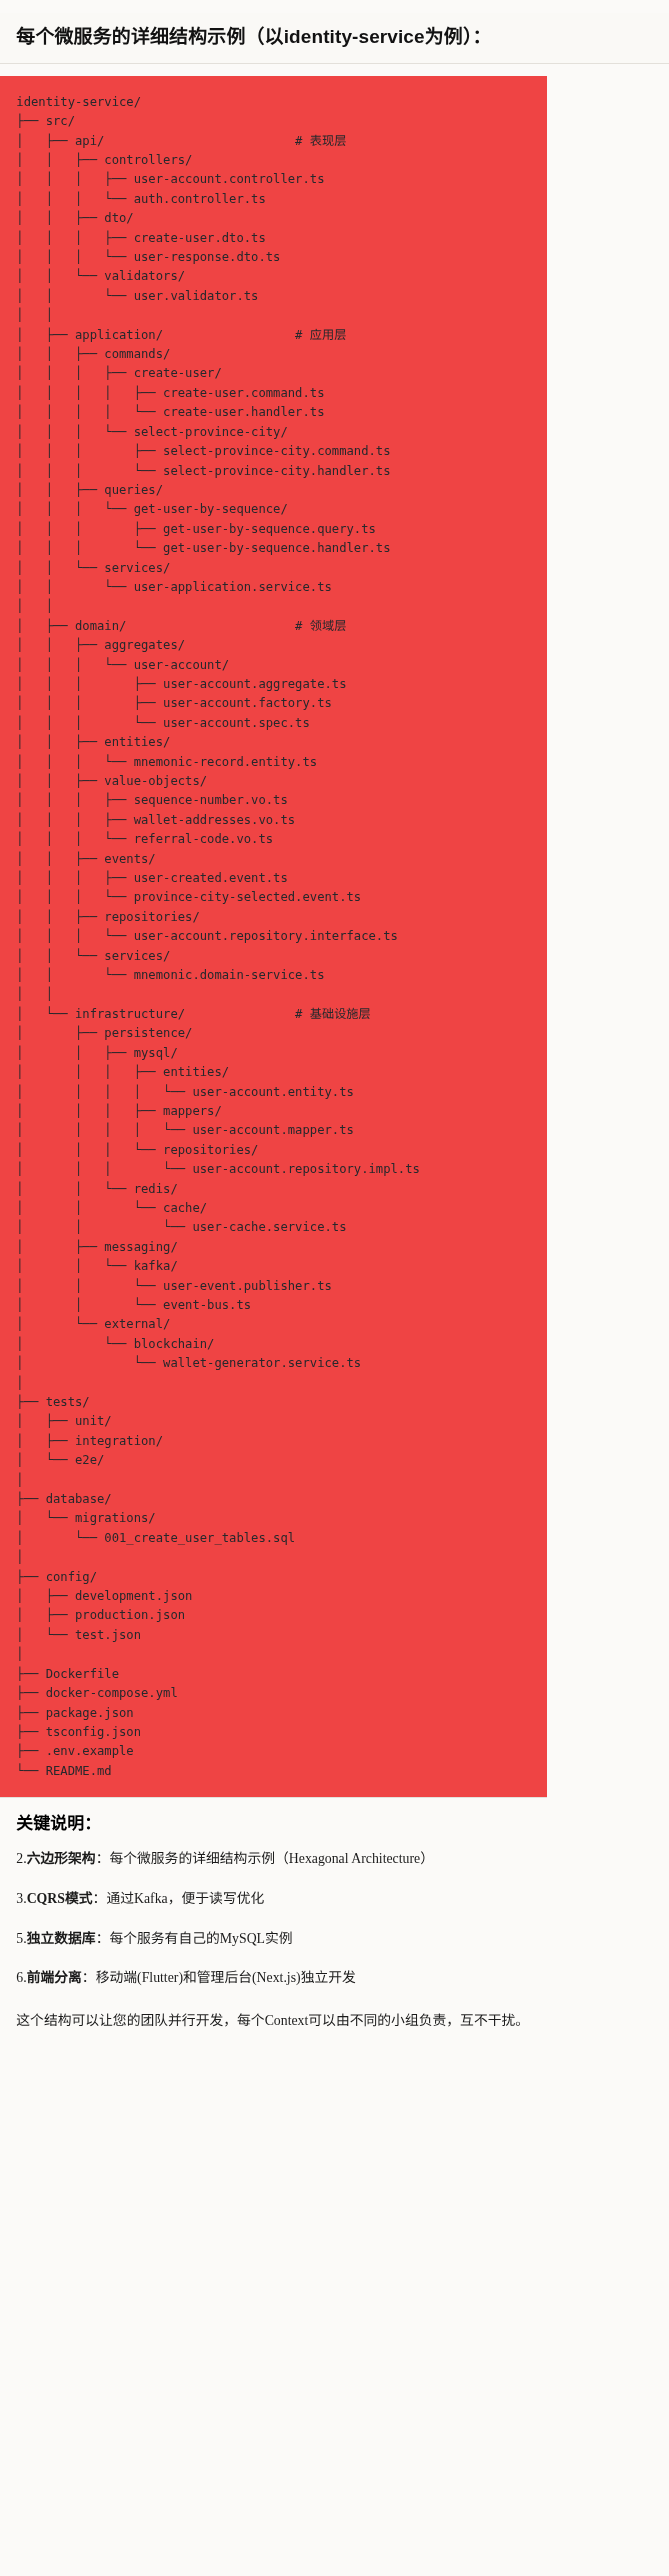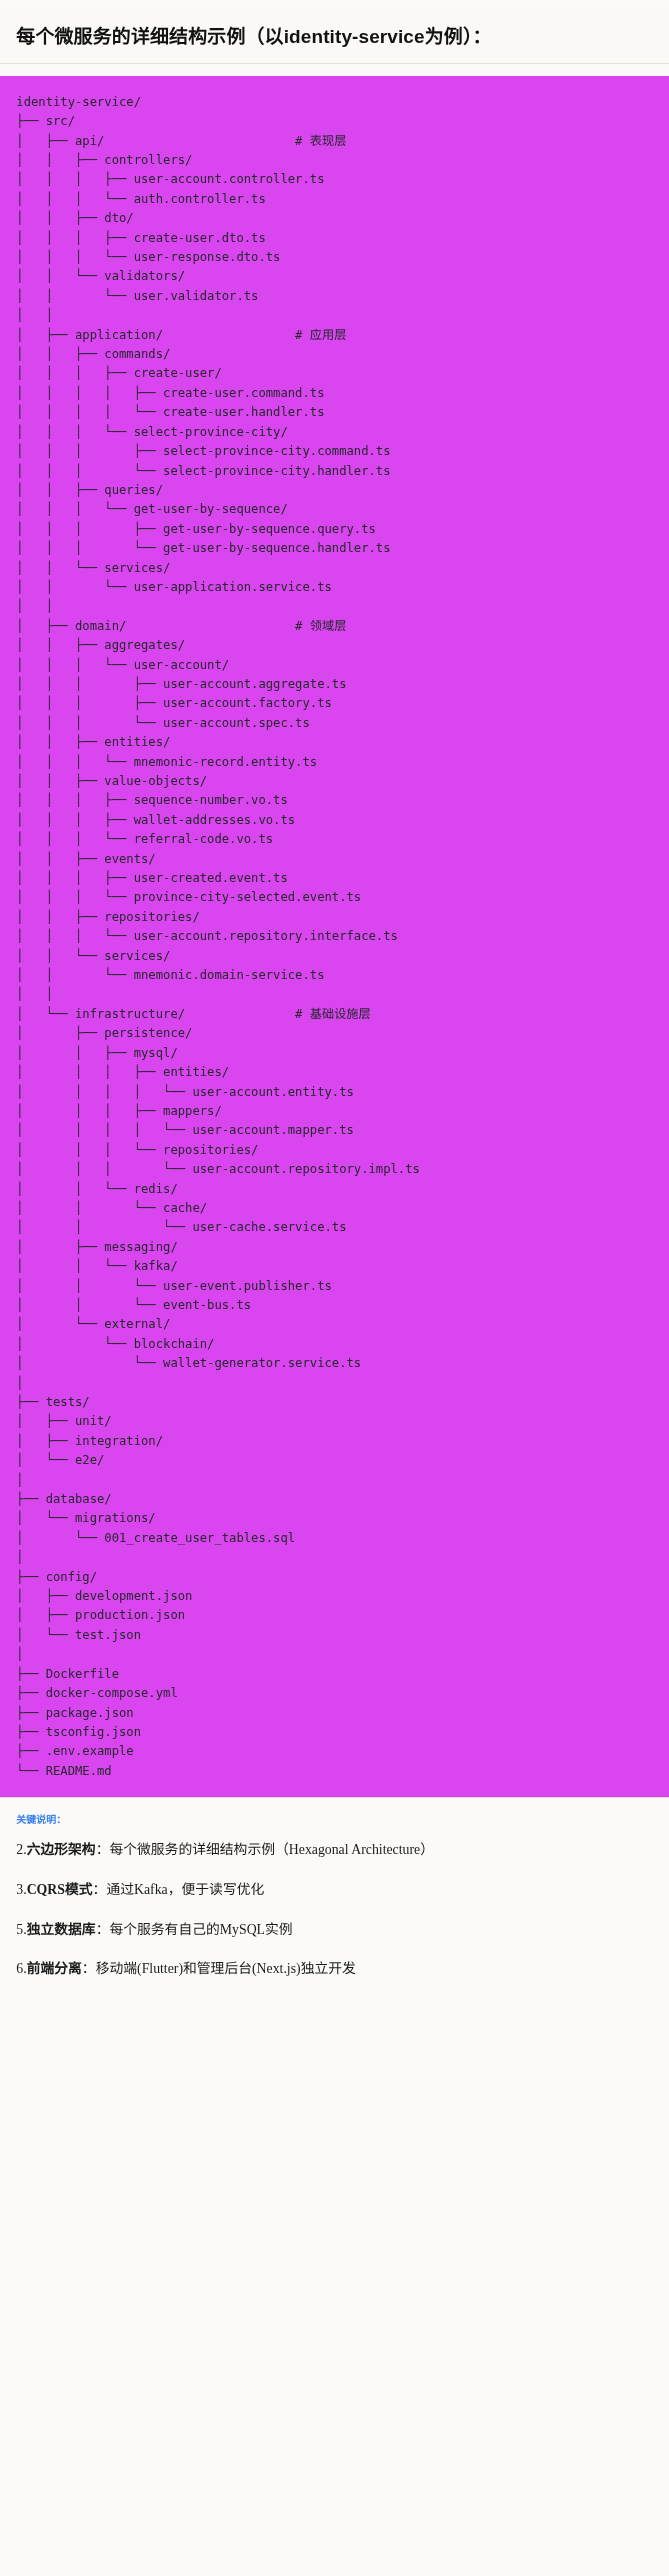--- a/index.html
+++ b/index.html
@@ -30,22 +30,22 @@
     line-height: 1.25;
     letter-spacing: 0.1px;
     color: #121212;
     background: #faf9f6;
     border-bottom: 0.6px solid #e3e0da;
   }
 
   
   .code-block {
     box-sizing: border-box;
-    width: 669px;
-    background: #d946ef;
+    width: 547px;
+    background: #ef4444;
     padding: 16.3px 0 16.3px 16.3px;
     border-bottom: 0.6px solid #e3e0da;
   }
   .tree {
     margin: 0;
     font-family: "DejaVu Sans Mono", "Liberation Mono", monospace;
     font-size: 12.2px;
     line-height: 19.4px;
     color: #26282c;
     white-space: pre;
@@ -55,23 +55,23 @@
 
   
   .notes {
     box-sizing: border-box;
     padding: 15px 16.3px 6.3px 16.3px;
     background: #fbfaf8;
   }
   .notes-title {
     font-family: "Liberation Serif", "DejaVu Serif", serif;
     font-weight: bold;
-    font-size: 10px;
+    font-size: 17px;
     line-height: 1.3;
-    color: #3b82f6;
+    color: #000000;
     margin: 0 0 13.8px 0;
   }
   .note-item {
     font-family: "Liberation Serif", "DejaVu Serif", serif;
     font-size: 13.8px;
     line-height: 1.5;
     color: #1b1b1b;
     margin: 0 0 19px 0;
     display: block;
   }
@@ -192,16 +192,17 @@
   <div class="notes">
     <div class="notes-title">关键说明：</div>
 
     <div id="notes-list">
         <div class="note-item"><span class="num">2.</span><span class="term">六边形架构</span><span class="desc">：</span><span class="desc">每个微服务的详细结构示例（Hexagonal Architecture）</span></div>
         <div class="note-item"><span class="num">3.</span><span class="term">CQRS模式</span><span class="desc">：</span><span class="desc">通过Kafka，便于读写优化</span></div>
         <div class="note-item"><span class="num">5.</span><span class="term">独立数据库</span><span class="desc">：</span><span class="desc">每个服务有自己的MySQL实例</span></div>
         <div class="note-item"><span class="num">6.</span><span class="term">前端分离</span><span class="desc">：</span><span class="desc">移动端(Flutter)和管理后台(Next.js)独立开发</span></div>
       </div>
 
+    <div class="closing">这个结构可以让您的团队并行开发，每个Context可以由不同的小组负责，互不干扰。</div>
   </div>
 
 </div>
 
 
 </body></html>

